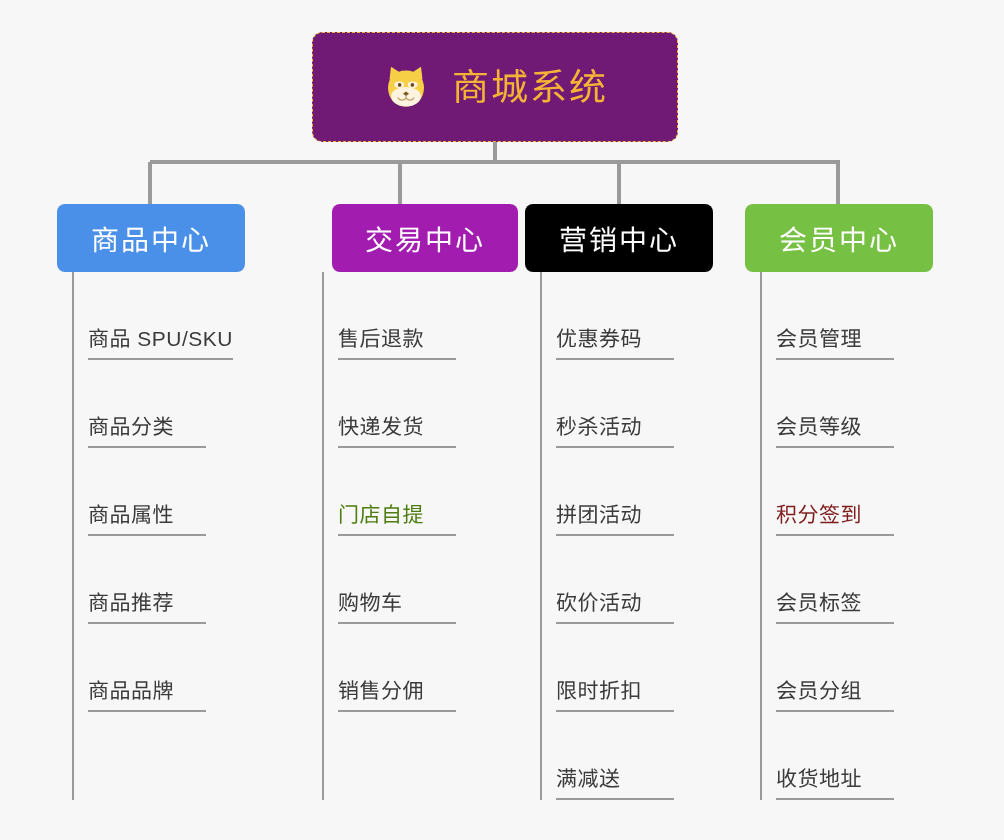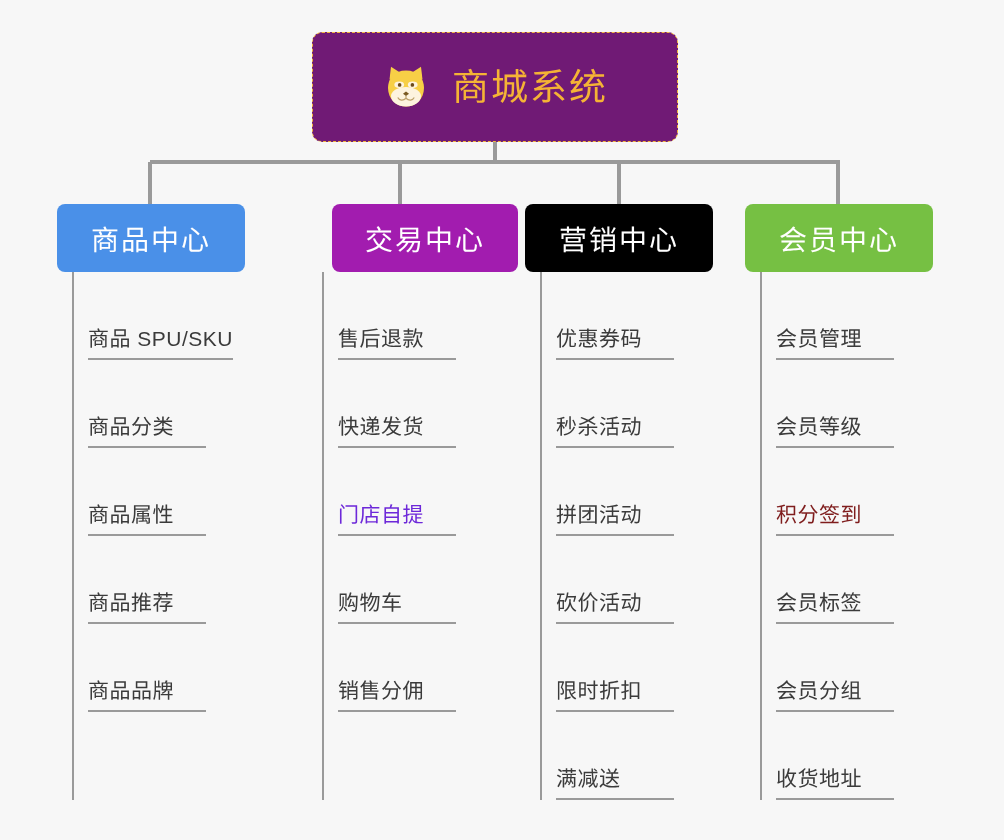--- a/index.html
+++ b/index.html
@@ -206,21 +206,21 @@
     </div>
     <ul class="sub-list">
       <div class="sub-rail" style="background: rgb(154, 154, 154);"></div>
       <li class="sub-item">
         <span class="sub-label" style="color: rgb(59, 59, 59); border-bottom-color: rgb(154, 154, 154);">售后退款</span>
       </li>
       <li class="sub-item">
         <span class="sub-label" style="color: rgb(59, 59, 59); border-bottom-color: rgb(154, 154, 154);">快递发货</span>
       </li>
       <li class="sub-item">
-        <span class="sub-label" style="color: #6d28d9; border-bottom-color: rgb(154, 154, 154);">门店自提</span>
+        <span class="sub-label" style="color: #4d7c0f; border-bottom-color: rgb(154, 154, 154);">门店自提</span>
       </li>
       <li class="sub-item">
         <span class="sub-label" style="color: rgb(59, 59, 59); border-bottom-color: rgb(154, 154, 154);">购物车</span>
       </li>
       <li class="sub-item">
         <span class="sub-label" style="color: rgb(59, 59, 59); border-bottom-color: rgb(154, 154, 154);">销售分佣</span>
       </li>
     </ul>
   </div>
 

